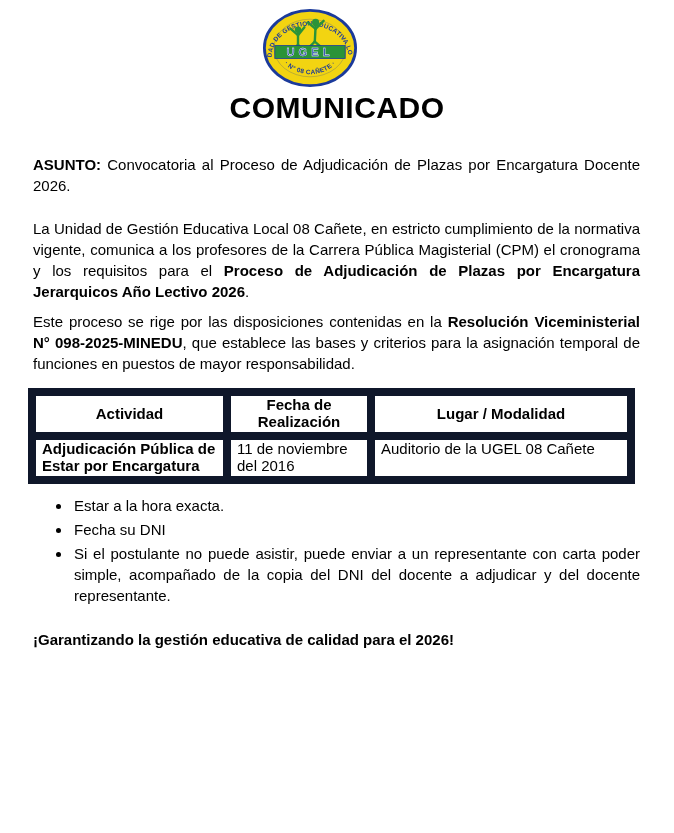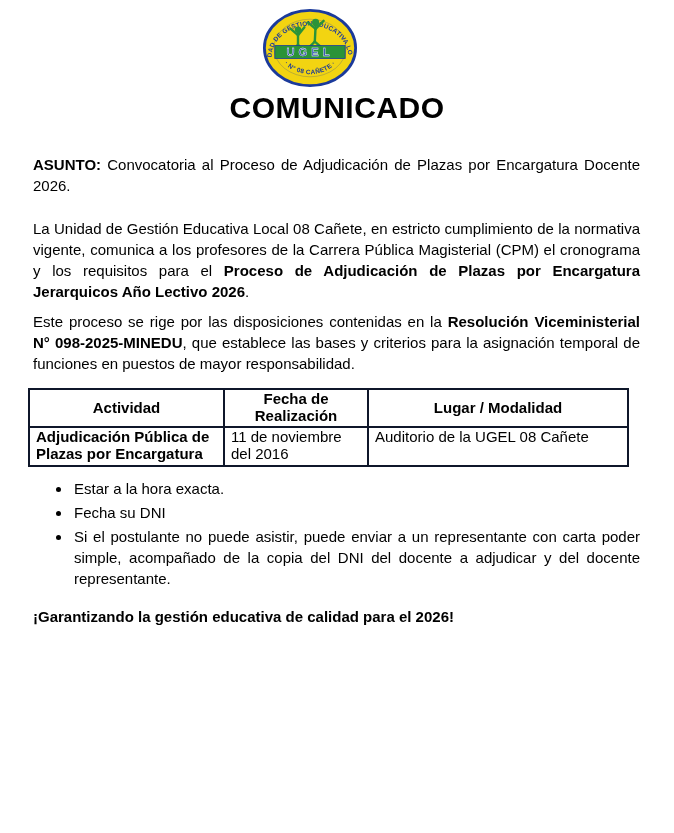--- a/index.html
+++ b/index.html
@@ -35,21 +35,21 @@
 
   table.schedule {
     border-collapse: collapse;
     table-layout: fixed;
     width: 599px;
     margin: 14px 0 0 -5px;
     font-size: 15px;
     line-height: 17px;
   }
   table.schedule th, table.schedule td {
-    border: 2px solid #0f172a;
+    border: 8px solid #0f172a;
     padding: 0 6px 2px 6px;
     vertical-align: top;
   }
   table.schedule th {
     text-align: center;
     vertical-align: middle;
     height: 36px;
   }
   tr.row-1 td { height: 39px; }
   tr.row-2 td { height: 71px; }
@@ -60,21 +60,21 @@
     vertical-align: middle;
     font-weight: bold;
   }
   .reminders-heading { margin-top: 23px; font-weight: bold; }
   ul.reminders {
     margin-top: 11px;
     padding-left: 39px;
     text-align: justify;
   }
   ul.reminders li { margin-bottom: 3px; padding-left: 2px; }
-  .slogan { margin-top: 17px; font-weight: bold; }
+  .slogan { margin-top: 23px; font-weight: bold; }
 </style>
 </head>
 <body>
 
 <div class="logo-wrap">
   <svg width="96" height="80" viewBox="0 0 120 100" aria-hidden="true">
     <ellipse cx="60" cy="50" rx="57" ry="47" fill="#f2d411" stroke="#1b3a9b" stroke-width="3.5"></ellipse>
     <ellipse cx="60" cy="50" rx="45" ry="36" fill="none" stroke="#1b3a9b" stroke-width="0.7" opacity="0.45"></ellipse>
 
     <path id="arcTop" d="M 12 62 A 48 40 0 1 1 108 62" fill="none"></path>
@@ -125,21 +125,21 @@
       <col style="width:60px">
       <col style="width:260px">
     </colgroup>
     <tbody>
         <tr>
       <th>Actividad</th>
       <th colspan="2">Fecha de Realización</th>
       <th>Lugar / Modalidad</th>
     </tr>
     <tr class="row-1">
-      <td class="cell-activity">Adjudicación Pública de Plazas por Encargatura</td>
+      <td class="cell-activity">Adjudicación Pública de Estar por Encargatura</td>
       <td colspan="2">11 de noviembre del 2016</td>
       <td>Auditorio de la UGEL 08 Cañete</td>
     </tr>
   </tbody>
     </table>
 
 
   <ul class="reminders">
     <li>Estar a la hora exacta.</li>
     <li>Fecha su DNI</li>

